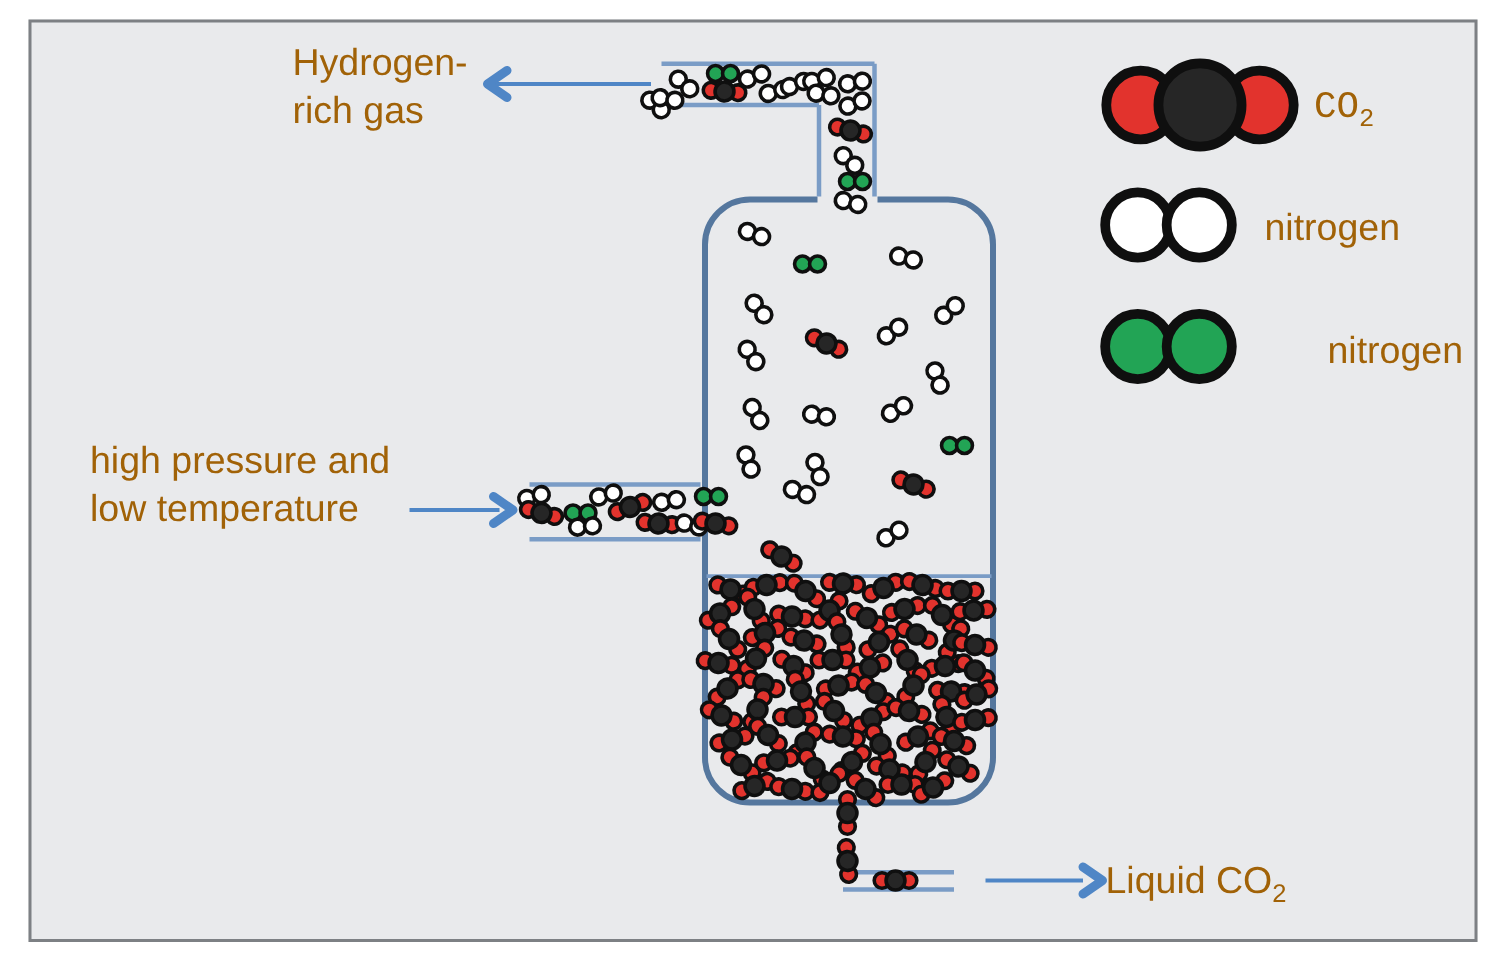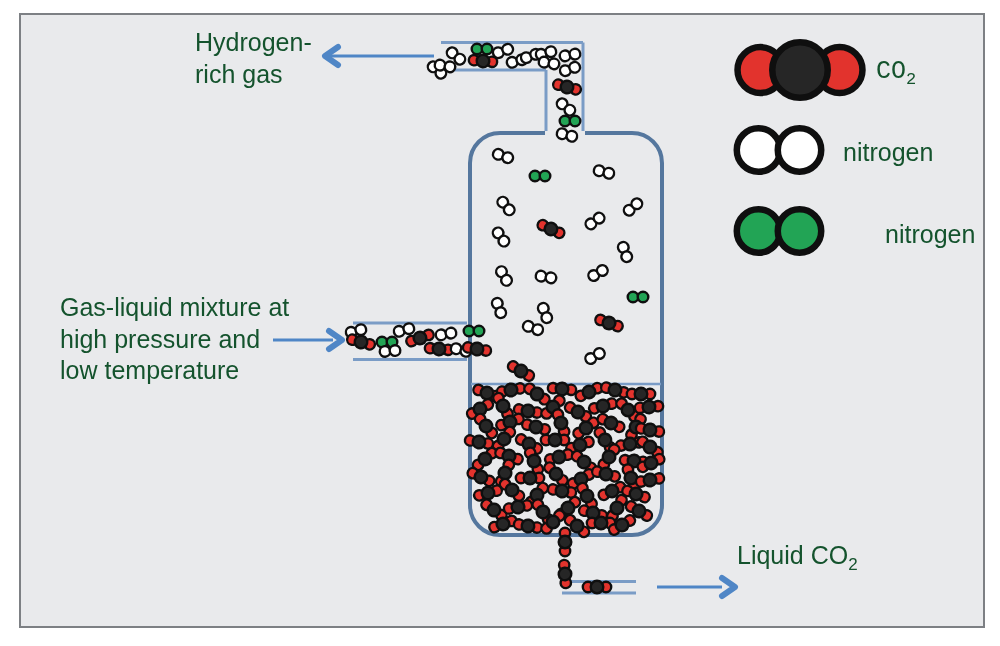--- a/index.html
+++ b/index.html
@@ -1,21 +1,21 @@
 <!DOCTYPE html>
 <html><head>
 <meta charset="utf-8">
 <style>
   html,body{margin:0;padding:0;background:#ffffff;}
   .stage{position:relative;width:1000px;height:646px;background:#ffffff;overflow:hidden;
          font-family:"Liberation Sans",sans-serif;}
   .panel{position:absolute;left:19px;top:13px;width:962px;height:611px;
          background:#e9eaec;border:2px solid #7d8084;}
   svg.canvas{position:absolute;left:0;top:0;width:1000px;height:646px;}
-  .label{position:absolute;color:#14532d;font-size:25px;line-height:1.26;white-space:nowrap;}
+  .label{position:absolute;color:#a16207;font-size:25px;line-height:1.26;white-space:nowrap;}
   .sub{font-size:17px;vertical-align:-6px;}
 </style>
 </head>
 <body>
 
 <div class="stage">
 
   <div class="panel"></div>
 
   <svg class="canvas" viewBox="0 0 1000 646">
@@ -625,26 +625,25 @@
         </g>
       </g>
   </svg>
 
   <div class="label" style="left:195px;top:27px;">
     <div>Hydrogen-</div>
     <div>rich gas</div>
   </div>
 
   <div class="label" style="left:60px;top:292px;">
-    <div>Gas-liquid mixture at</div>
     <div>high pressure and</div>
     <div>low temperature</div>
   </div>
 
-  <div class="label" style="left:737px;top:540px;">
+  <div class="label" style="left:737px;top:572px;">
     <span>Liquid CO</span><span class="sub">2</span>
   </div>
 
   <div class="label" style="left:876px;top:56px;font-family:Liberation Mono, monospace;">
     <span>CO</span><span class="sub">2</span>
   </div>
   <div class="label" style="left:843px;top:137px;">nitrogen</div>
   <div class="label" style="left:845px;top:219px;margin-left:40px;">nitrogen</div>
 
 </div>

